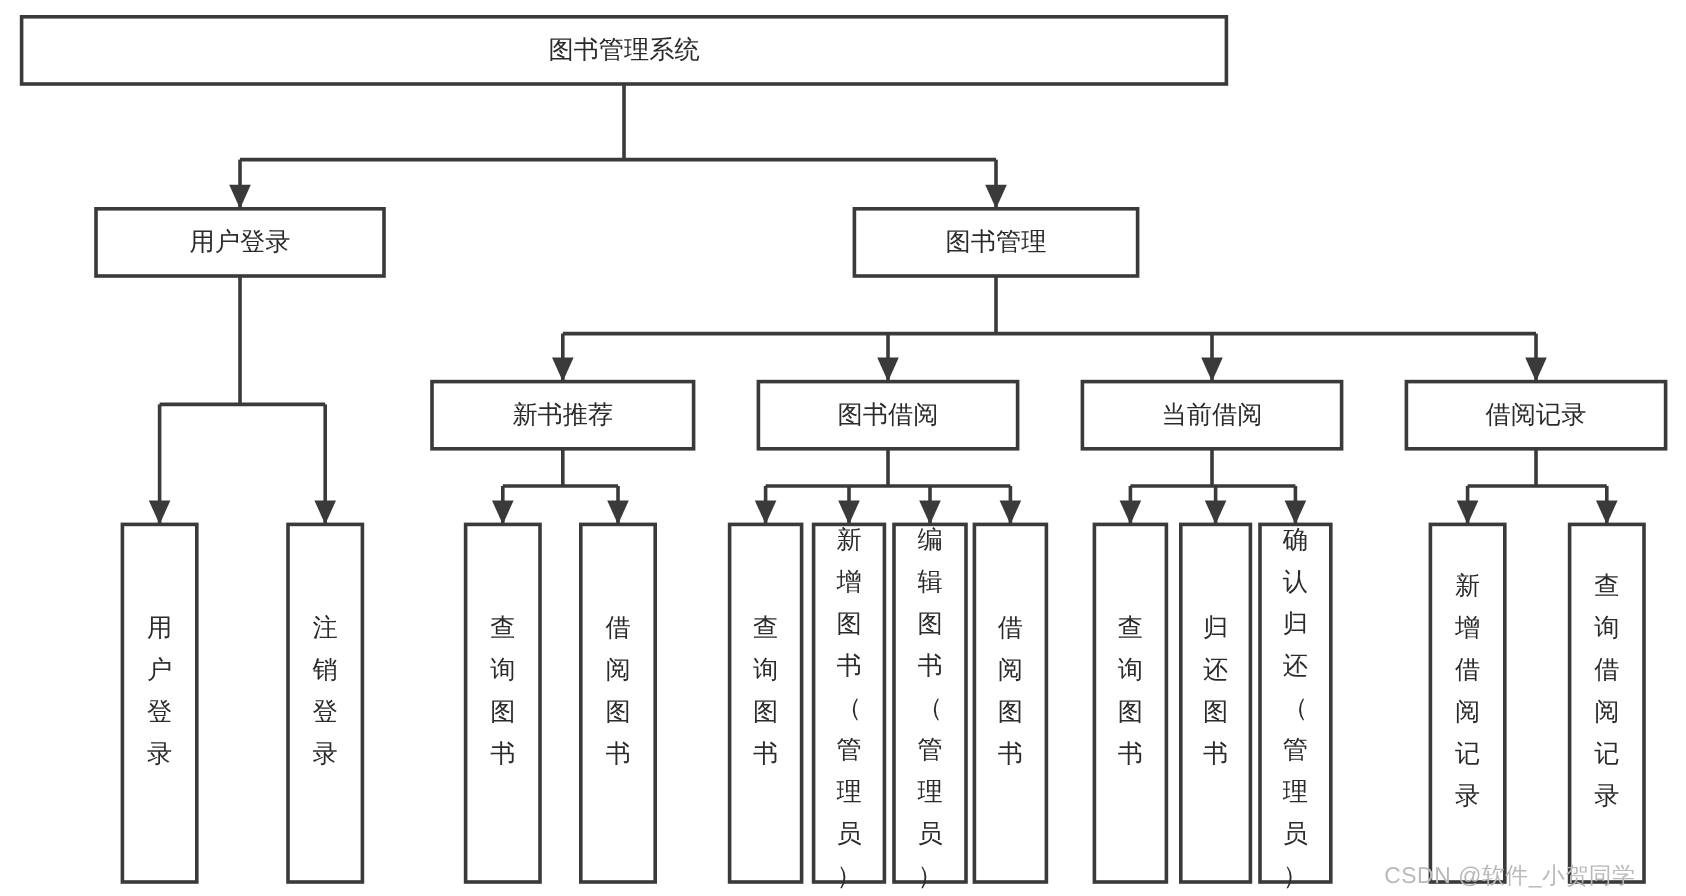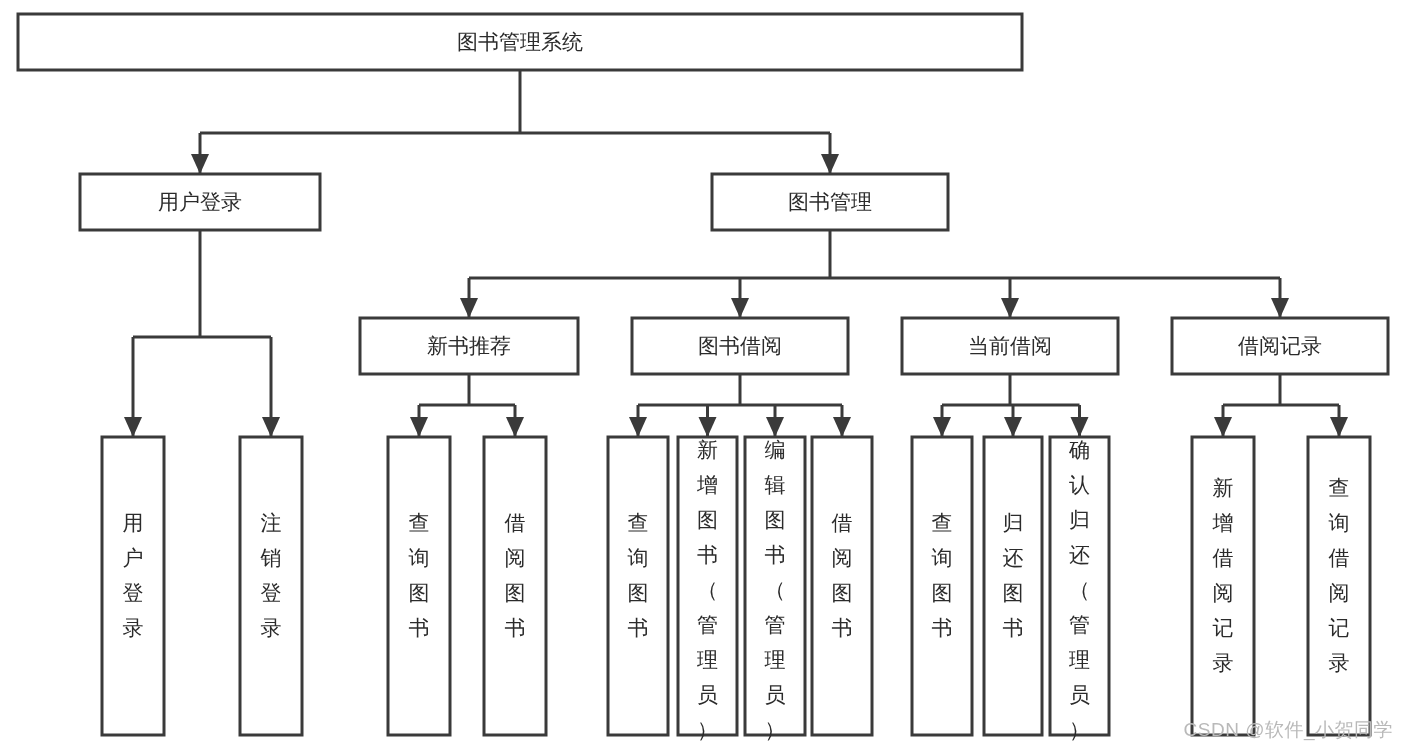--- a/index.html
+++ b/index.html
@@ -11,21 +11,20 @@
     width: 1405px;
     height: 747px;
     font-family: "Liberation Sans", "DejaVu Sans", sans-serif;
     overflow: hidden;
     position: relative;
   }
   #diagram-root {
     position: relative;
     width: 1371px;
     height: 747px;
-    padding-left: 30px;
   }
   svg.diagram-svg {
     position: absolute;
     top: 0; left: 0;
     width: 1405px;
     height: 747px;
   }
   .node-box {
     fill: #ffffff;
     stroke: #3a3a3a;

